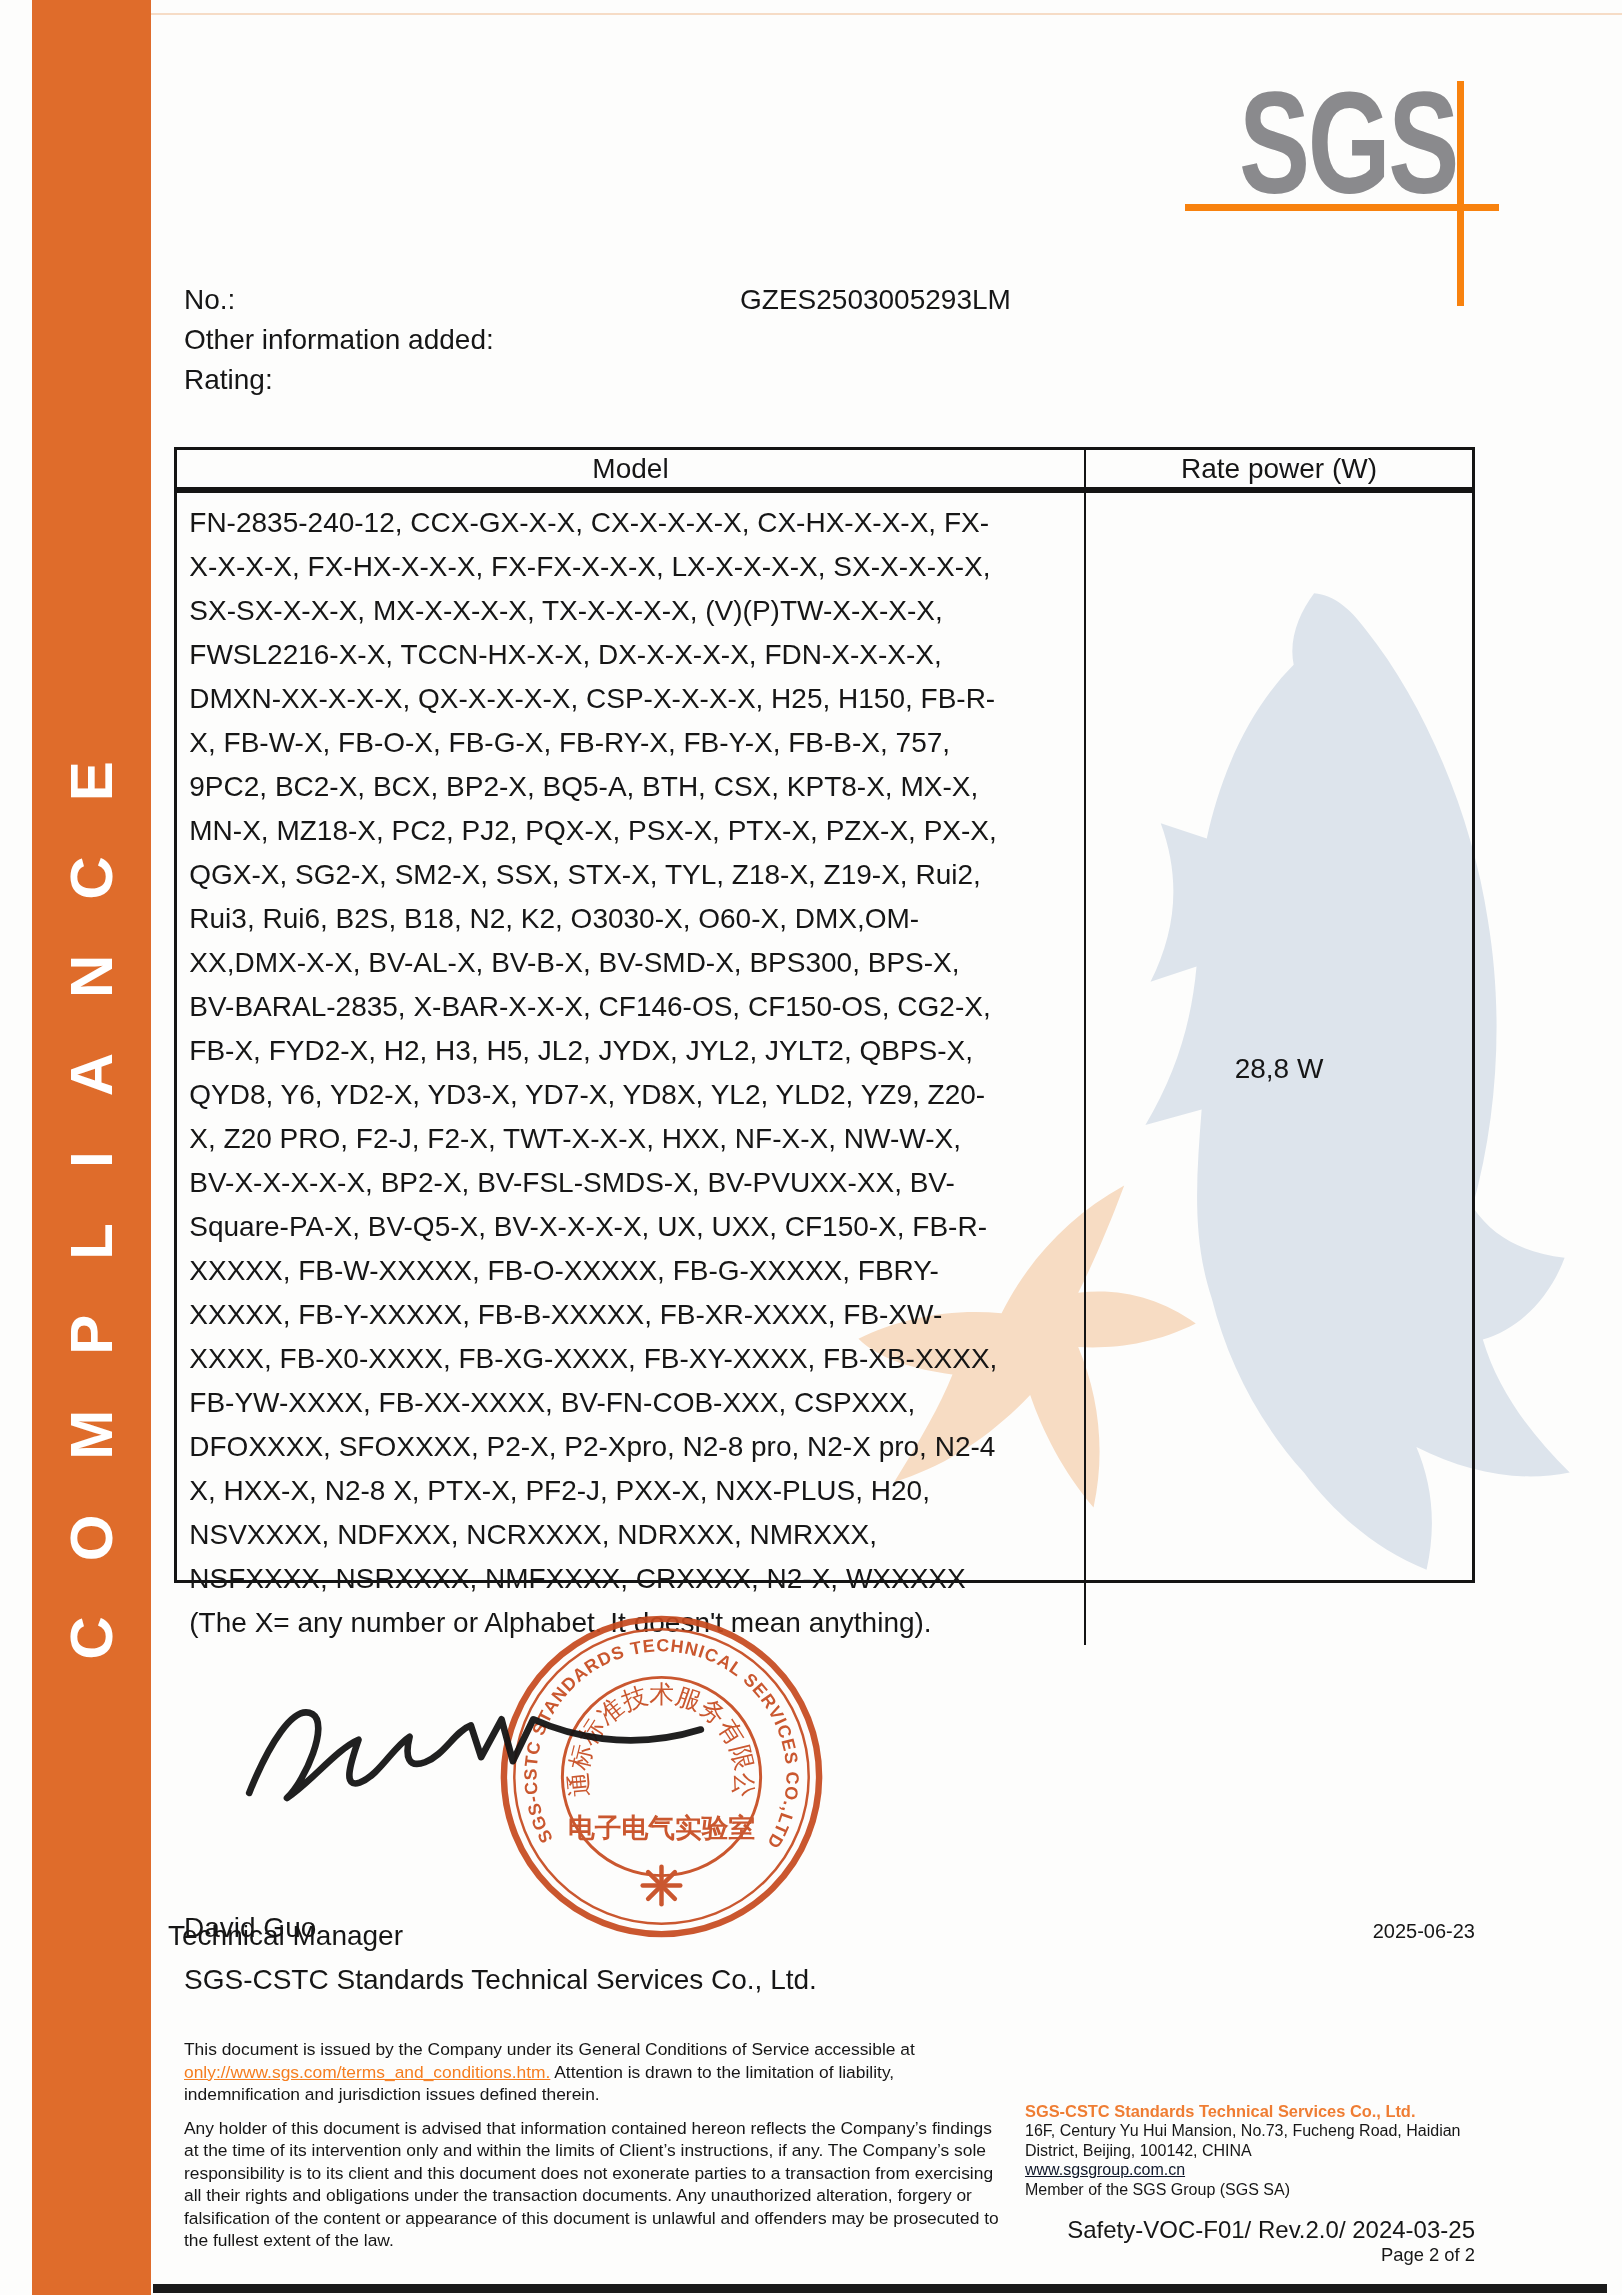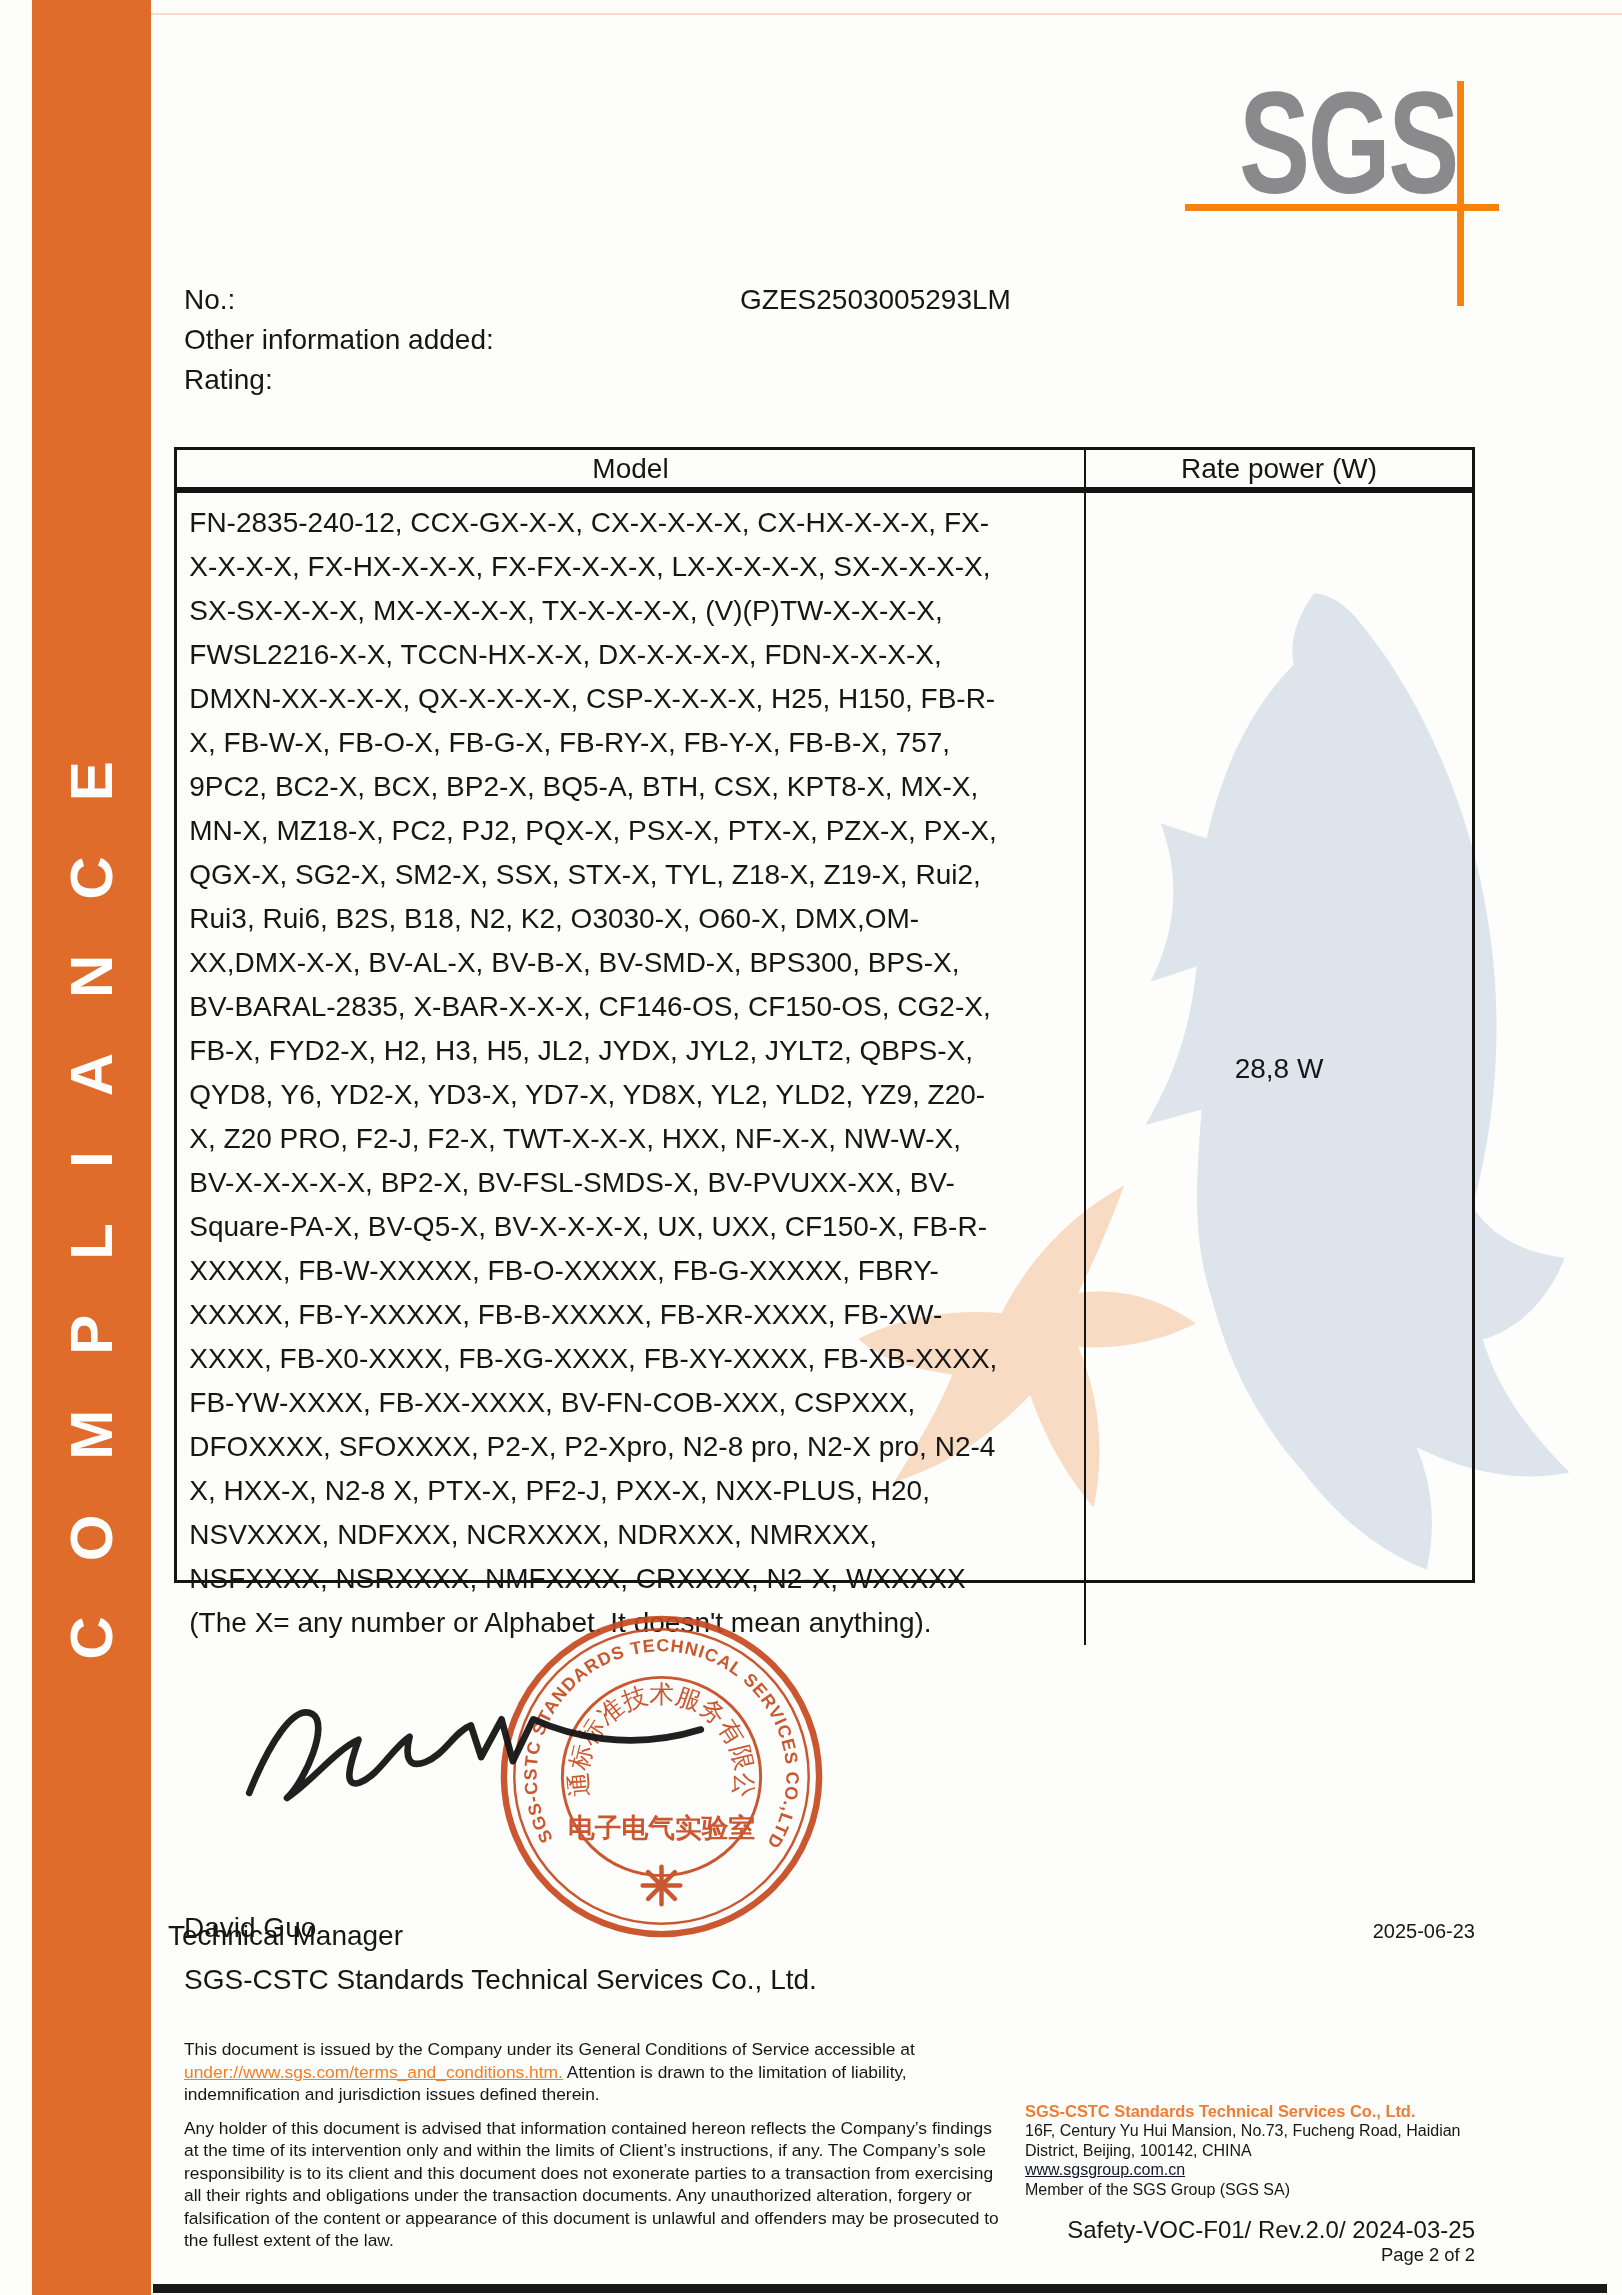--- a/index.html
+++ b/index.html
@@ -138,21 +138,21 @@
   <svg class="signature" viewBox="0 0 920 360" aria-hidden="true">
     <path fill="none" stroke="#141414" stroke-width="13" stroke-linecap="round" stroke-linejoin="round" opacity="0.95" d="M 18 262 C 55 170 105 86 142 108 C 175 128 128 238 92 272 C 140 240 190 176 232 158 C 214 210 202 252 234 242 C 272 228 300 172 332 152 C 322 192 330 214 362 202 C 400 188 420 142 452 130 L 472 192 L 512 118 L 534 200 L 574 118 C 640 148 760 182 902 138"></path>
   </svg>
 
   <div class="field sign-name">David Guo</div>
   <div class="field sign-title">Technical Manager</div>
   <div class="field sign-company">SGS-CSTC Standards Technical Services Co., Ltd.</div>
   <div class="sign-date">2025-06-23</div>
 
   <div class="footer-left">
-    <p><span>This document is issued by the Company under its General Conditions of Service accessible at </span><a class="link-orange">under://www.sgs.com/terms_and_conditions.htm.</a><span> Attention is drawn to the limitation of liability, indemnification and jurisdiction issues defined therein.</span></p>
+    <p><span>This document is issued by the Company under its General Conditions of Service accessible at </span><a class="link-orange">only://www.sgs.com/terms_and_conditions.htm.</a><span> Attention is drawn to the limitation of liability, indemnification and jurisdiction issues defined therein.</span></p>
     <p class="p2">Any holder of this document is advised that information contained hereon reflects the Company’s findings at the time of its intervention only and within the limits of Client’s instructions, if any. The Company’s sole responsibility is to its client and this document does not exonerate parties to a transaction from exercising all their rights and obligations under the transaction documents. Any unauthorized alteration, forgery or falsification of the content or appearance of this document is unlawful and offenders may be prosecuted to the fullest extent of the law.</p>
   </div>
 
   <div class="footer-right">
     <div class="fr-company">SGS-CSTC Standards Technical Services Co., Ltd.</div>
     <div>16F, Century Yu Hui Mansion, No.73, Fucheng Road, Haidian</div>
     <div>District, Beijing, 100142, CHINA</div>
     <div><a class="link-blue">www.sgsgroup.com.cn</a></div>
     <div>Member of the SGS Group (SGS SA)</div>
   </div>

